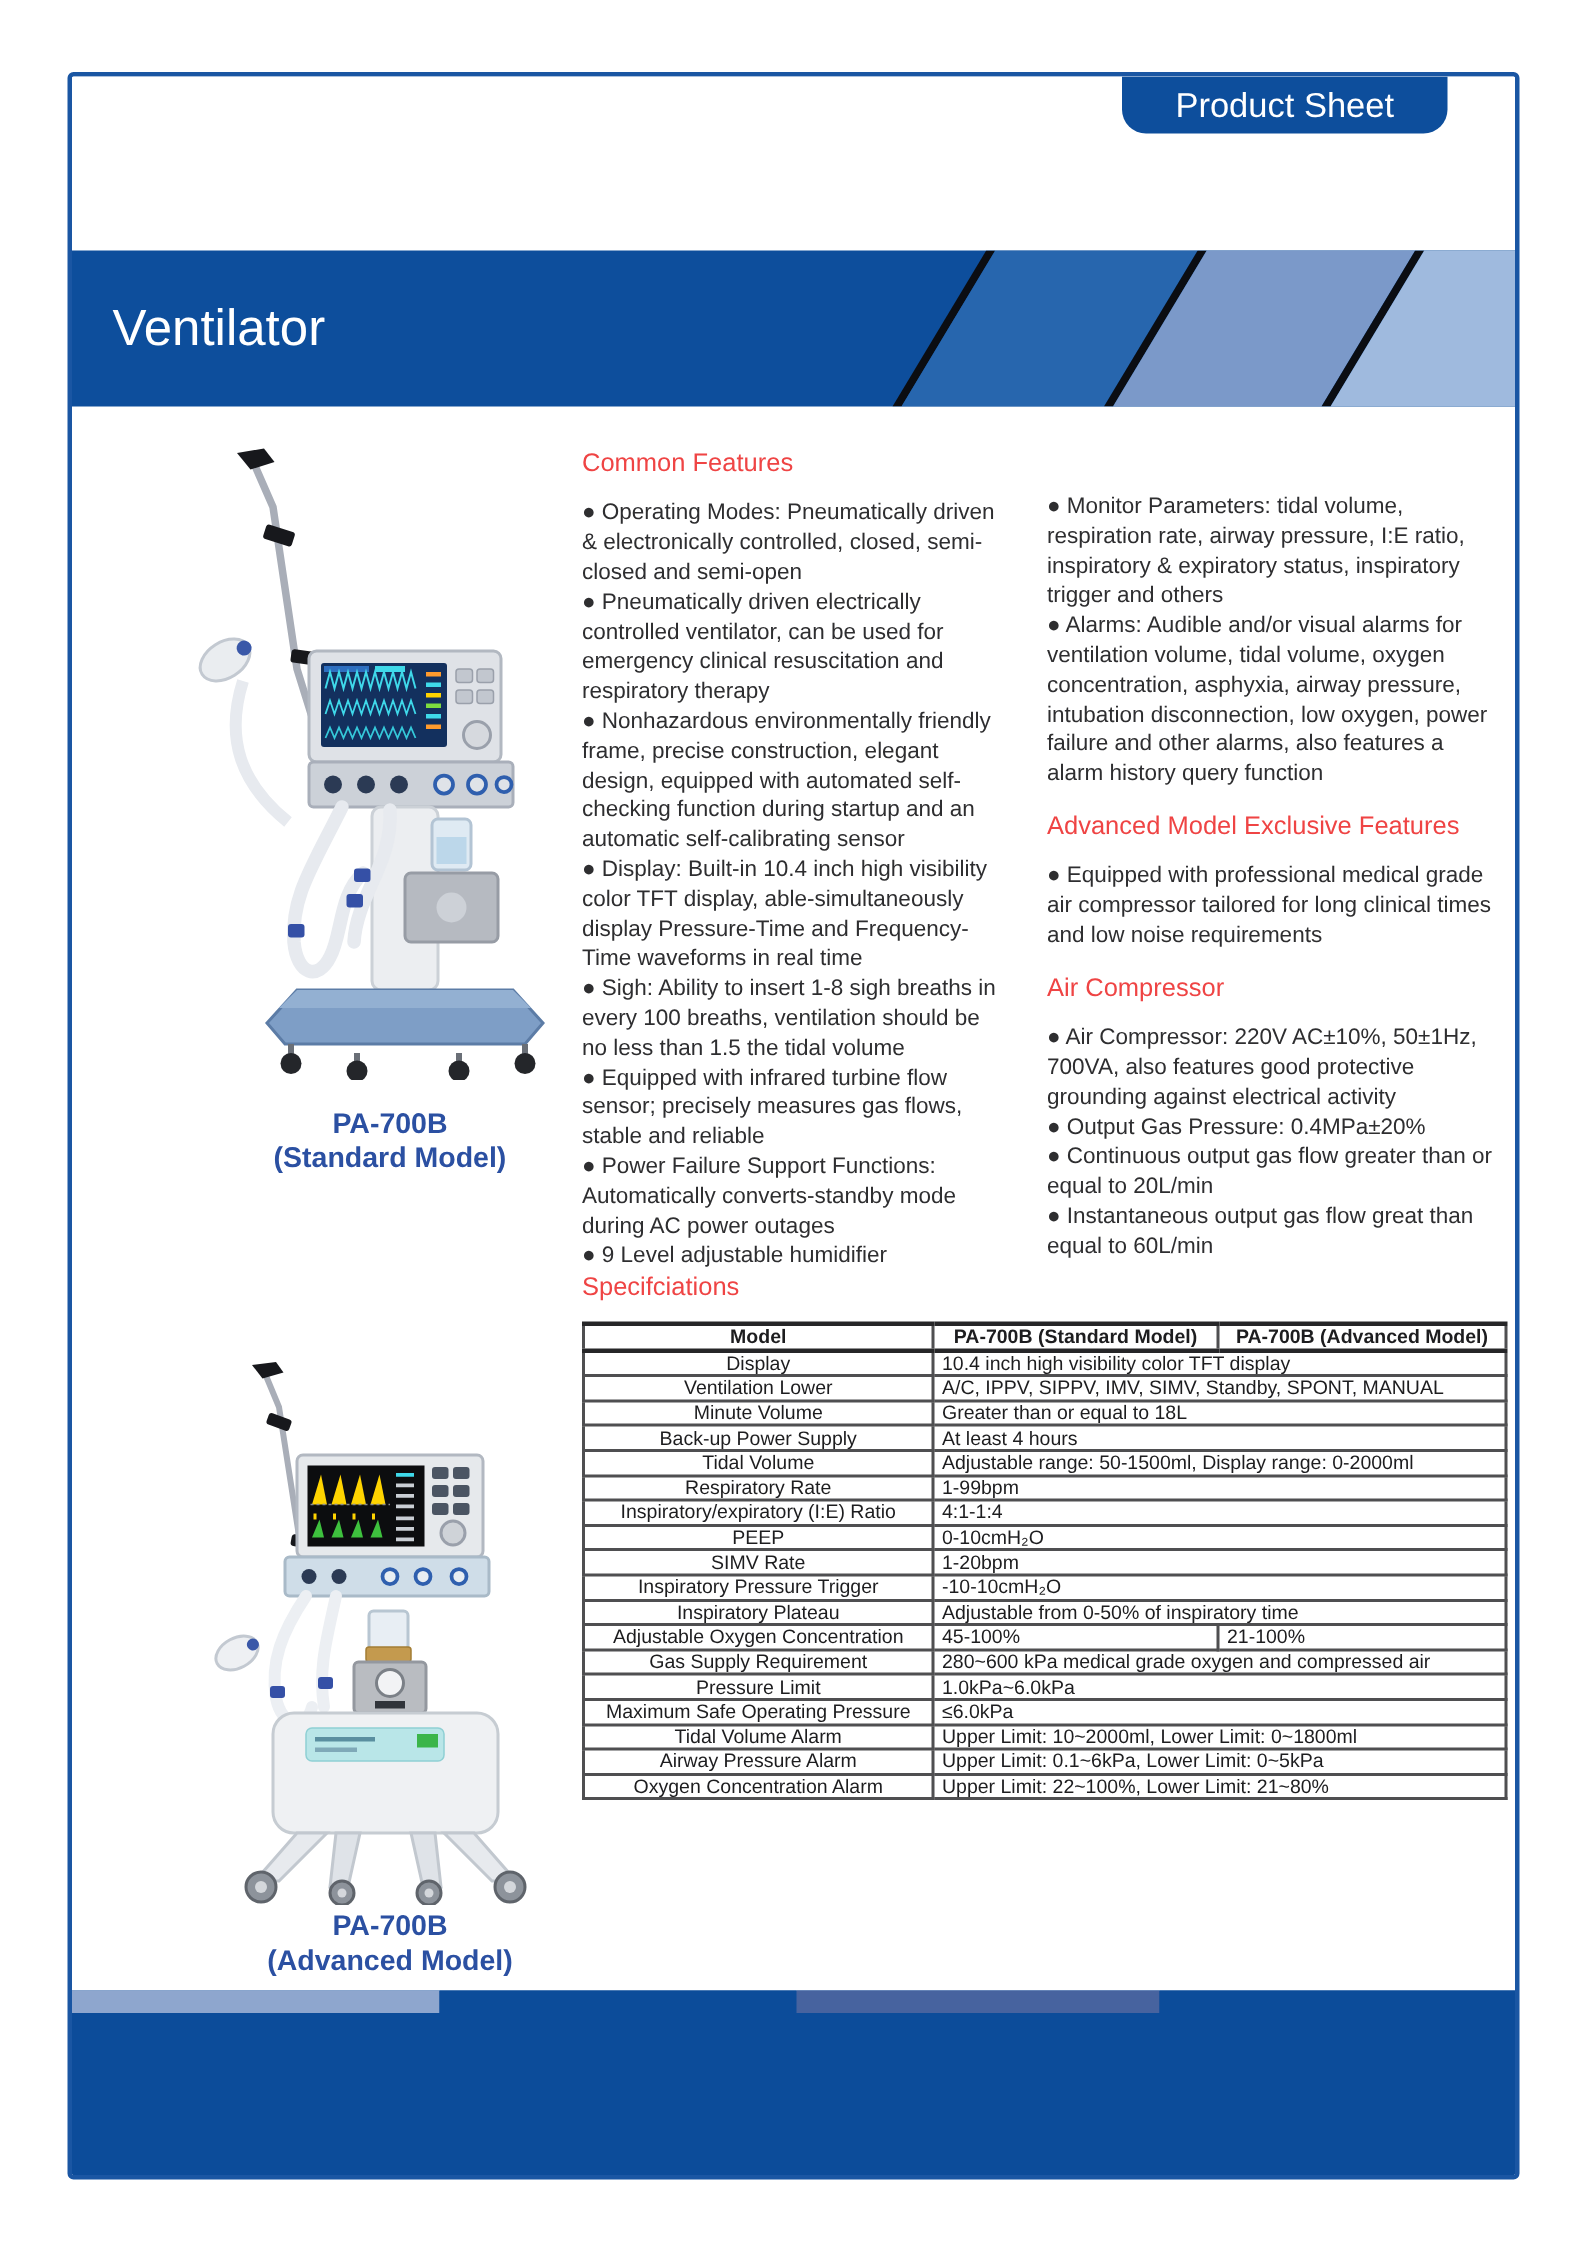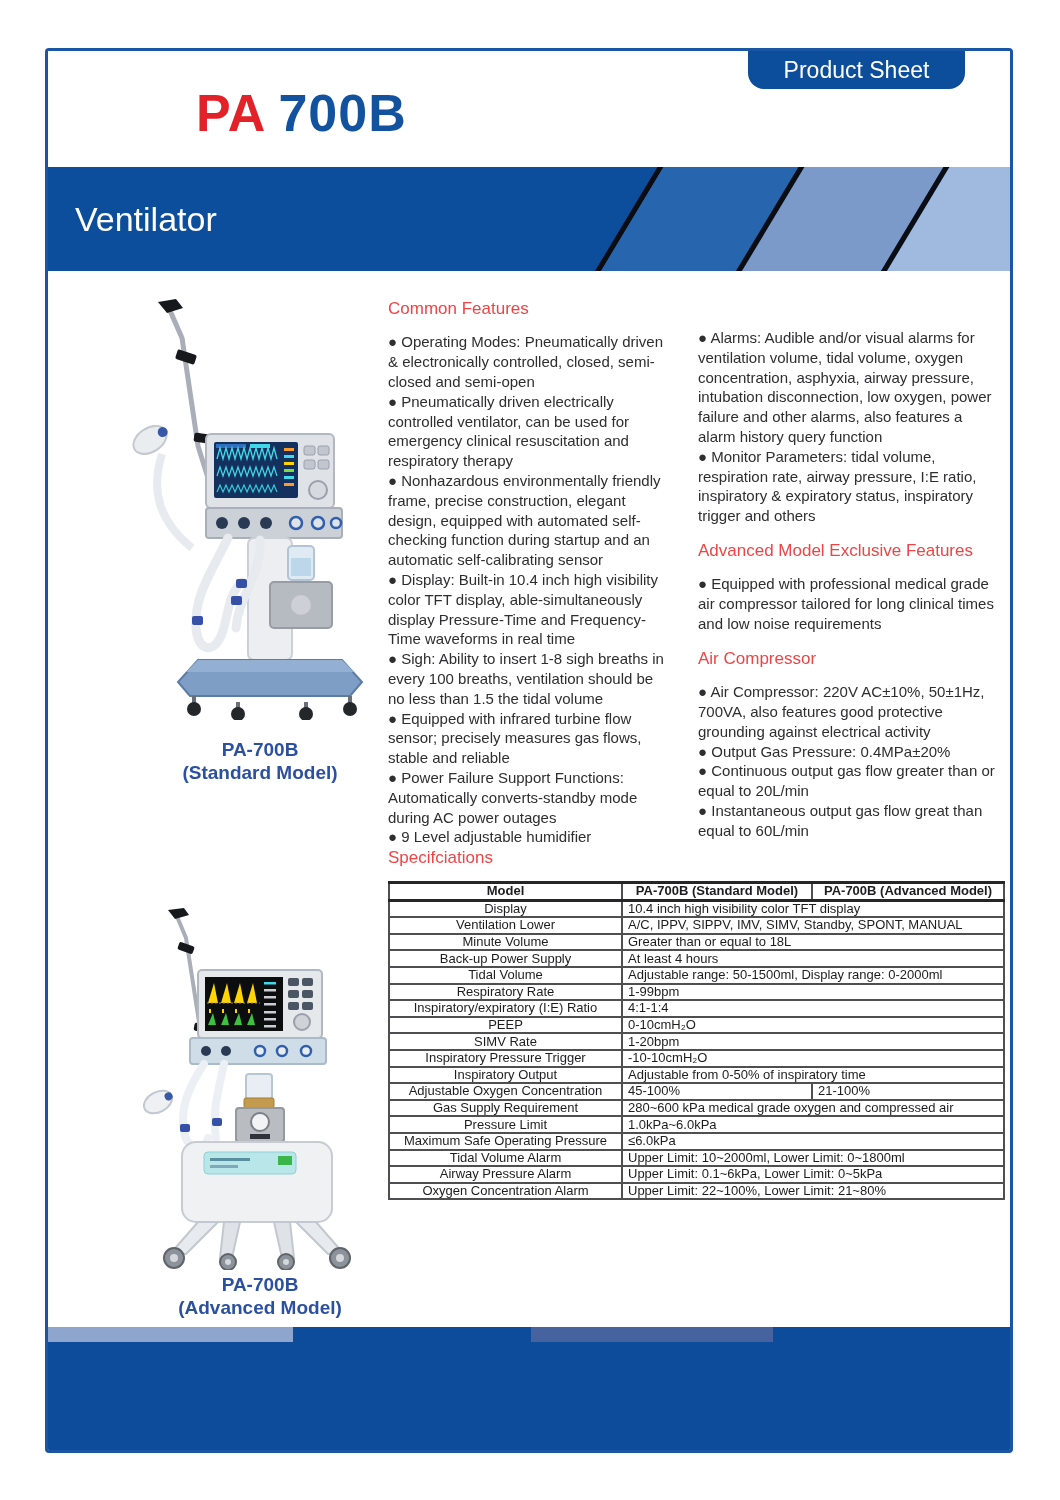--- a/index.html
+++ b/index.html
@@ -45,23 +45,20 @@
   .fseg{position:absolute;top:0;height:15px;}
 </style>
 </head>
 <body>
 
 <div class="sheet">
 
   <div class="hdr-band">
     <div class="badge">
       <span>Product Sheet</span>
-    </div>
-    <div class="title">
-      <span class="red">PA</span><span class="blue">700B</span>
     </div>
   </div>
 
   <div class="banner">
     <div class="stripe s-line" style="left:547px;"></div>
     <div class="stripe" style="left:553px;width:135px;background:#2766ae;"></div>
     <div class="stripe s-line" style="left:688px;"></div>
     <div class="stripe" style="left:694px;width:139px;background:#7b99c9;"></div>
     <div class="stripe s-line" style="left:833px;"></div>
     <div class="stripe" style="left:839px;width:200px;background:#9fbade;"></div>
@@ -230,22 +227,22 @@
         <p class="bullet">● Display: Built-in 10.4 inch high visibility color TFT display, able-simultaneously display Pressure-Time and Frequency-Time waveforms in real time</p>
         <p class="bullet">● Sigh: Ability to insert 1-8 sigh breaths in every 100 breaths, ventilation should be no less than 1.5 the tidal volume</p>
         <p class="bullet">● Equipped with infrared turbine flow sensor; precisely measures gas flows, stable and reliable</p>
         <p class="bullet">● Power Failure Support Functions: Automatically converts-standby mode during AC power outages</p>
         <p class="bullet">● 9 Level adjustable humidifier</p>
       </div>
   </div>
   <div class="col col2">
     <div style="height:30px;"></div>
     <div>
+        <p class="bullet">● Monitor Parameters: tidal volume, respiration rate, airway pressure, I:E ratio, inspiratory &amp; expiratory status, inspiratory trigger and others</p>
         <p class="bullet">● Alarms: Audible and/or visual alarms for ventilation volume, tidal volume, oxygen concentration, asphyxia, airway pressure, intubation disconnection, low oxygen, power failure and other alarms, also features a alarm history query function</p>
-        <p class="bullet">● Monitor Parameters: tidal volume, respiration rate, airway pressure, I:E ratio, inspiratory &amp; expiratory status, inspiratory trigger and others</p>
       </div>
     <h3 class="sec-head mt">Advanced Model Exclusive Features</h3>
     <div>
         <p class="bullet">● Equipped with professional medical grade air compressor tailored for long clinical times and low noise requirements</p>
       </div>
     <h3 class="sec-head mt">Air Compressor</h3>
     <div>
         <p class="bullet">● Air Compressor: 220V AC±10%, 50±1Hz, 700VA, also features good protective grounding against electrical activity</p>
         <p class="bullet">● Output Gas Pressure: 0.4MPa±20%</p>
         <p class="bullet">● Continuous output gas flow greater than or equal to 20L/min</p>
@@ -301,21 +298,21 @@
           </tr>
           <tr>
             <td class="lbl">SIMV Rate</td>
             <td colspan="2">1-20bpm</td>
           </tr>
           <tr>
             <td class="lbl">Inspiratory Pressure Trigger</td>
             <td colspan="2">-10-10cmH₂O</td>
           </tr>
           <tr>
-            <td class="lbl">Inspiratory Output</td>
+            <td class="lbl">Inspiratory Plateau</td>
             <td colspan="2">Adjustable from 0-50% of inspiratory time</td>
           </tr>
           <tr>
             <td class="lbl">Adjustable Oxygen Concentration</td>
             <td>45-100%</td>
             <td>21-100%</td>
           </tr>
           <tr>
             <td class="lbl">Gas Supply Requirement</td>
             <td colspan="2">280~600 kPa medical grade oxygen and compressed air</td>

